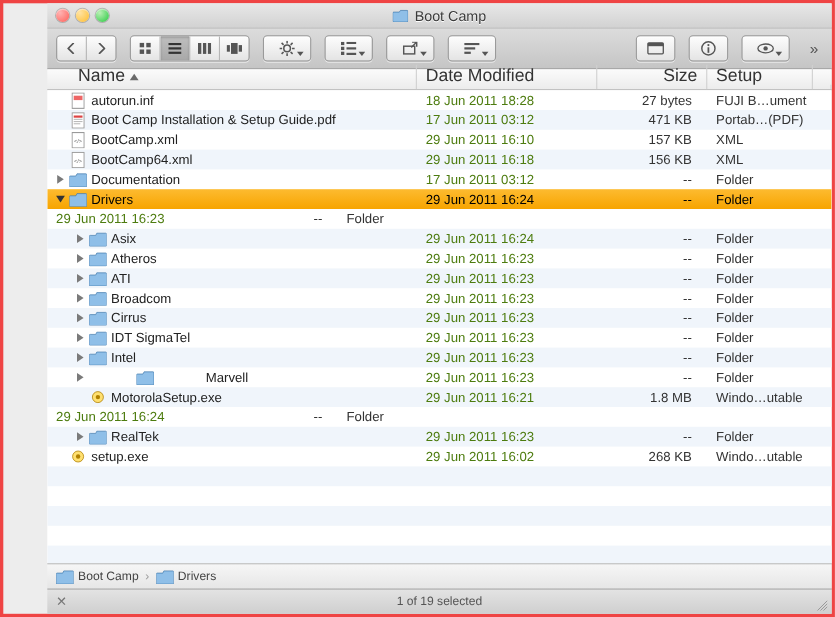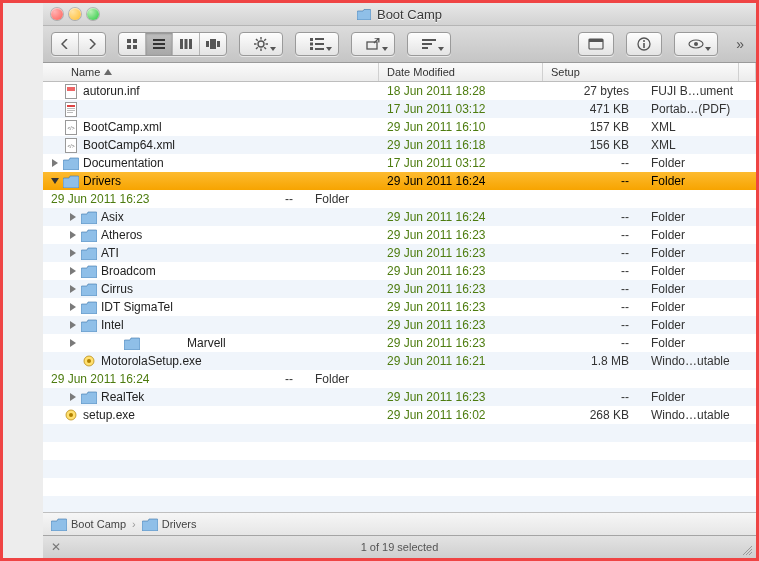--- a/index.html
+++ b/index.html
@@ -106,22 +106,23 @@
   }
   .mono-ico { color: #555; }
   .mono-ico svg { display:block; }
 
   
   .list-header {
     height: 18px;
     background: linear-gradient(#fbfbfb, #ececec);
     border-bottom: 1px solid #bdbdbd;
     display: flex;
-    font-size: 11px;
+    font-size: 16px;
     color: #333;
+    align-items: flex-end;
   }
   .list-header .col {
     border-right: 1px solid #d0d0d0;
     padding: 2px 8px;
     box-sizing: border-box;
     display: flex;
     align-items: center;
   }
   .col-name { width: 336px; }
   .col-date { width: 164px; }
@@ -414,20 +415,23 @@
   </div>
 
   <div class="list-header">
     <div class="col col-name">
       <span style="padding-left:20px;">Name</span>
       <span class="sort-arrow"></span>
     </div>
     <div class="col col-date">
       <span>Date Modified</span>
     </div>
+    <div class="col col-size">
+      <span>Size</span>
+    </div>
     <div class="col col-kind">
       <span>Setup</span>
     </div>
     <div class="col col-end"></div>
   </div>
 
   <div class="list-body" id="list-body">
       <div class="row">
         <div class="cell name" style="padding-left: 6px;">
           <span class="disclosure"></span>
@@ -448,20 +452,21 @@
           <span class="disclosure"></span>
           <span class="file-icon">
             <svg width="12" height="15" viewBox="0 0 12 15">
               <rect x="0.5" y="0.5" width="11" height="14" fill="#fff" stroke="#999"></rect>
               <rect x="2" y="3" width="8" height="2" fill="#d44"></rect>
               <rect x="2" y="6" width="8" height="1" fill="#bbb"></rect>
               <rect x="2" y="8" width="8" height="1" fill="#bbb"></rect>
               <rect x="2" y="10" width="6" height="1" fill="#bbb"></rect>
             </svg>
           </span>
+          <span>Boot Camp Installation &amp; Setup Guide.pdf</span>
         </div>
         <div class="cell date">17 Jun 2011 03:12</div>
         <div class="cell size">471 KB</div>
         <div class="cell kind">Portab…(PDF)</div>
       </div>
       <div class="row">
         <div class="cell name" style="padding-left: 6px;">
           <span class="disclosure"></span>
           <span class="file-icon">
             <svg width="12" height="15" viewBox="0 0 12 15">

